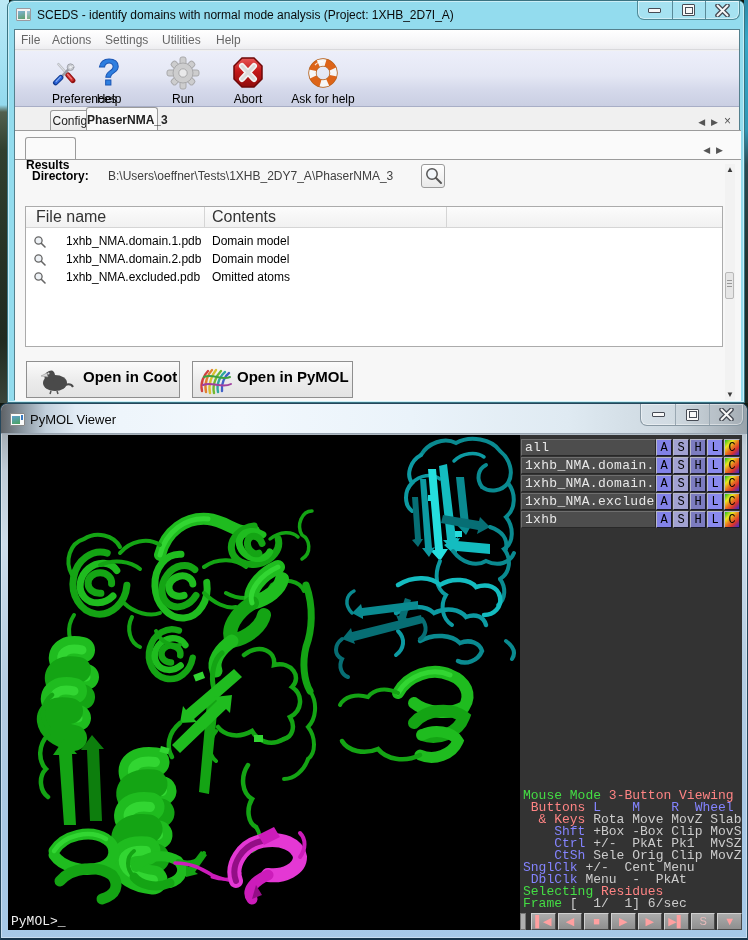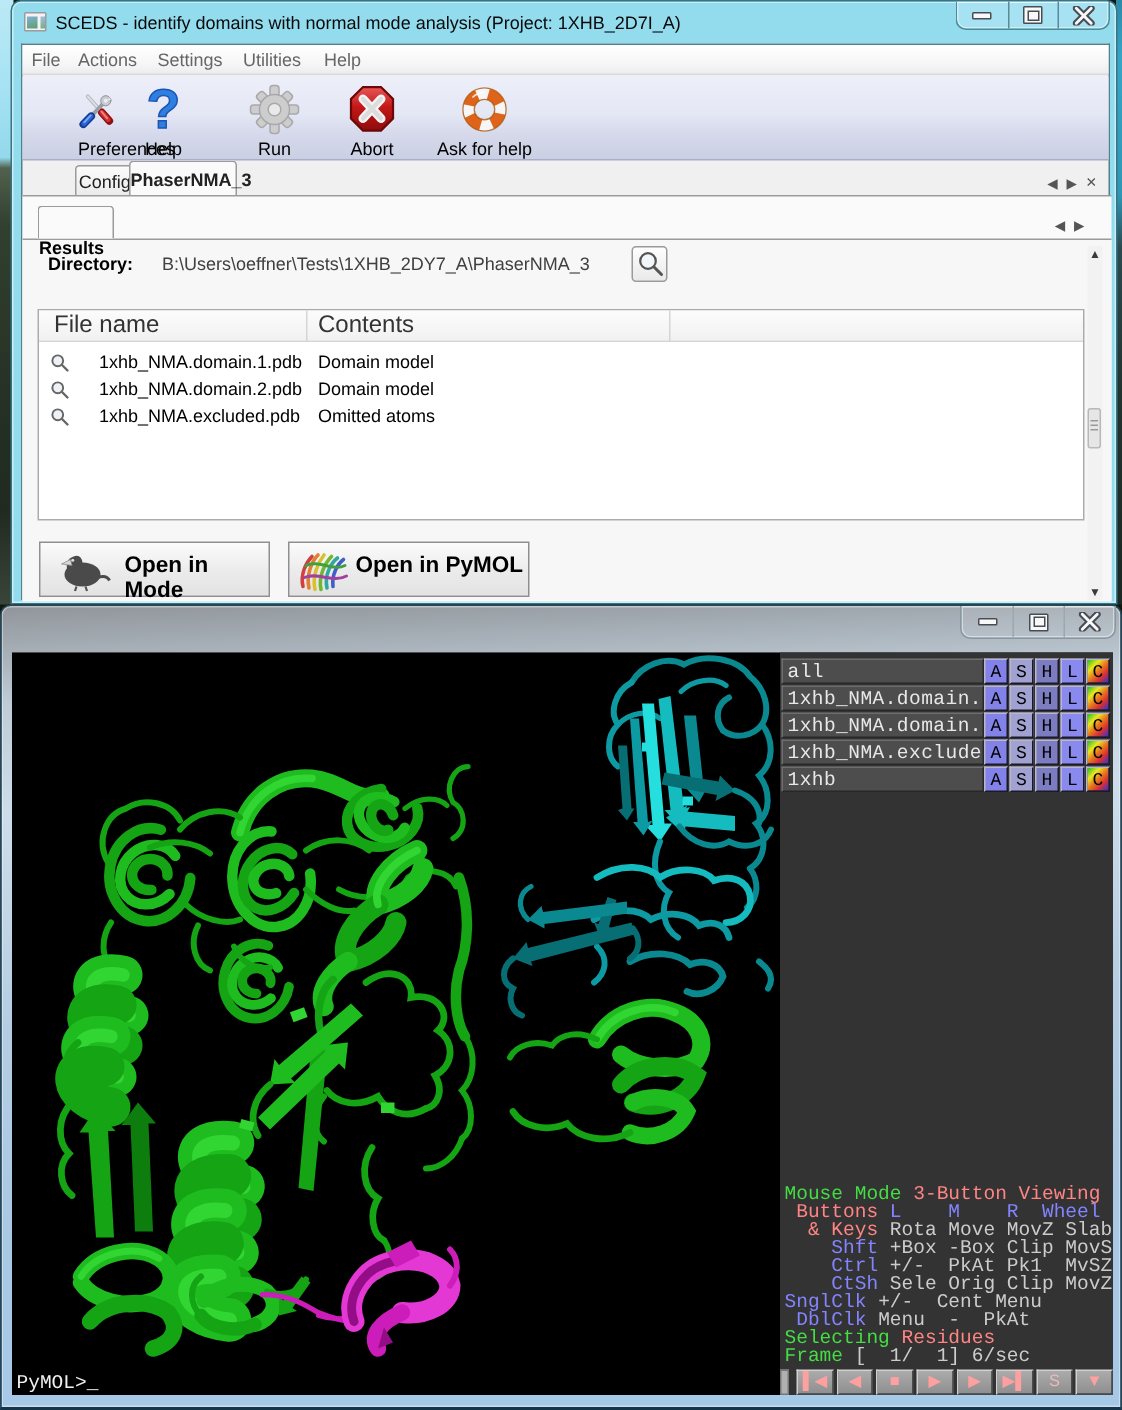--- a/index.html
+++ b/index.html
@@ -298,21 +298,21 @@
         </div>
         <div class="bigbtn" style="left:11px;top:201px;width:154px;">
             <svg width="44" height="28" viewBox="0 0 44 28" style="position:absolute;left:6px;top:5px;">
 <ellipse cx="22" cy="16" rx="12" ry="8" fill="#4a4a4a"></ellipse>
 <path d="M12,14 Q10,6 16,4 Q21,2 22,8 L20,14 Z" fill="#4a4a4a"></path>
 <path d="M14,6 L8,9 L15,10 Z" fill="#d8d8d8" stroke="#888" stroke-width="0.5"></path>
 <circle cx="15.5" cy="6.5" r="1" fill="#ddd"></circle>
 <path d="M32,18 Q38,16 40,20" stroke="#4a4a4a" stroke-width="2" fill="none"></path>
 <path d="M18,24 L17,27 M24,24 L25,27" stroke="#555" stroke-width="1.5"></path>
 </svg>
-            <span style="position:absolute;left:56px;top:6px;">Open in Mode</span>
+            <span style="position:absolute;left:56px;top:6px;">Open in Coot</span>
           </div>
         <div class="bigbtn" style="left:177px;top:201px;width:161px;">
             <svg width="36" height="30" viewBox="0 0 36 30" style="position:absolute;left:5px;top:3px;">
 <g fill="none" stroke-width="2.4" stroke-linecap="round">
 <path d="M4,26 C2,18 6,10 10,6" stroke="#d04040"></path>
 <path d="M8,27 C6,18 10,9 14,5" stroke="#e08030"></path>
 <path d="M12,28 C10,19 14,10 18,5" stroke="#d8c030"></path>
 <path d="M16,28 C14,19 19,10 23,6" stroke="#70b830"></path>
 <path d="M20,27 C18,18 23,10 27,7" stroke="#30a8a0"></path>
 <path d="M24,26 C23,18 27,11 31,8" stroke="#4060c8"></path>
@@ -327,20 +327,24 @@
     <div id="scroll1">
       <div class="arr" style="top:0;">▲</div>
       <div class="thumb"></div>
         <div class="grip"></div>
       <div class="arr" style="bottom:0;">▼</div>
     </div>
   </div>
 </div>
 
 <div id="win2">
+  <div id="title2">
+    <div id="icon2"></div>
+    <span class="txt">PyMOL Viewer</span>
+  </div>
   <div class="btngroup" id="wb2">
     <div class="wb">
         <div class="glyph-min"></div>
       </div>
     <div class="wb">
         <div class="glyph-max"></div>
       </div>
     <div class="wb">
         <svg width="15" height="13" viewBox="0 0 15 13">
           <path d="M2.5,1.5 L12.5,11.5 M12.5,1.5 L2.5,11.5" stroke="#474c55" stroke-width="4.6" stroke-linecap="round"></path>

